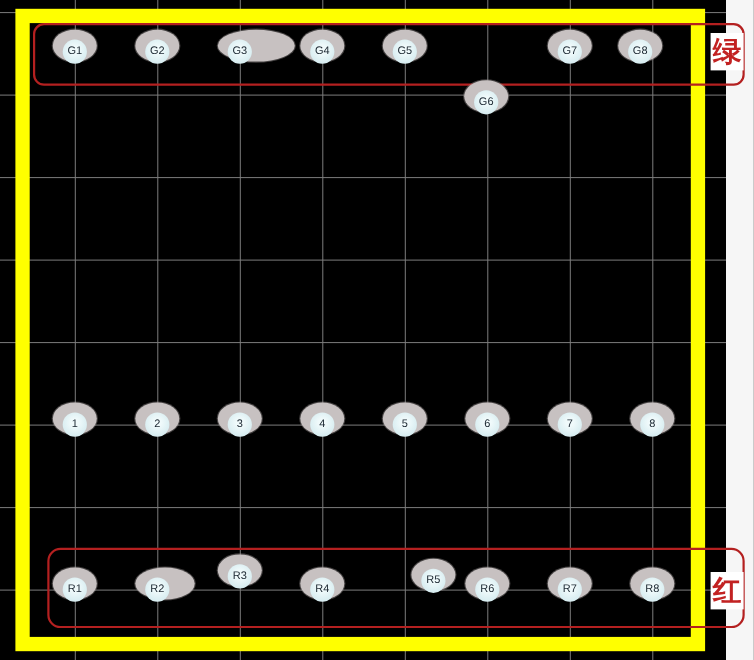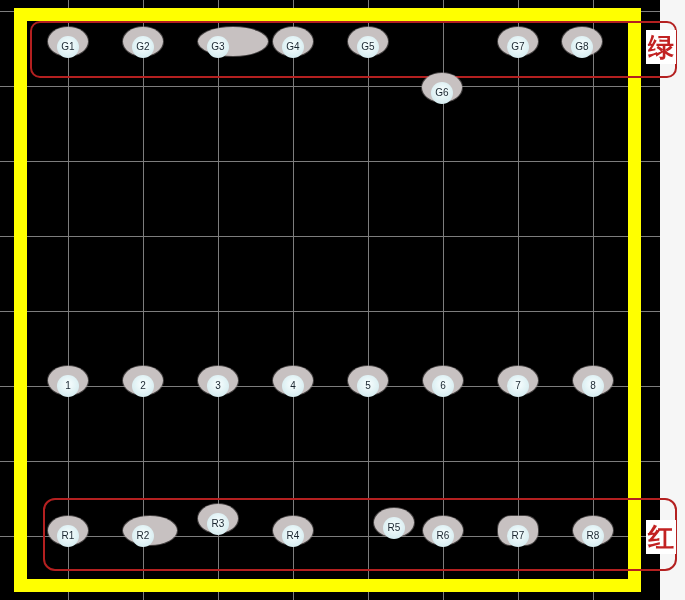--- a/index.html
+++ b/index.html
@@ -199,21 +199,21 @@
         <span class="pad-label">R4</span>
       </div>
       <div class="pad" style="left: 348px; top: 508px; margin-left: 26px;">
         <div class="pad-inner"></div>
         <span class="pad-label">R5</span>
       </div>
       <div class="pad" style="left: 423px; top: 516px;">
         <div class="pad-inner"></div>
         <span class="pad-label">R6</span>
       </div>
-      <div class="pad" style="left: 498px; top: 516px; border-radius: 13px;">
+      <div class="pad" style="left: 498px; top: 516px;">
         <div class="pad-inner"></div>
         <span class="pad-label">R7</span>
       </div>
       <div class="pad" style="left: 573px; top: 516px;">
         <div class="pad-inner"></div>
         <span class="pad-label">R8</span>
       </div>
     </div>
 
 </div>

